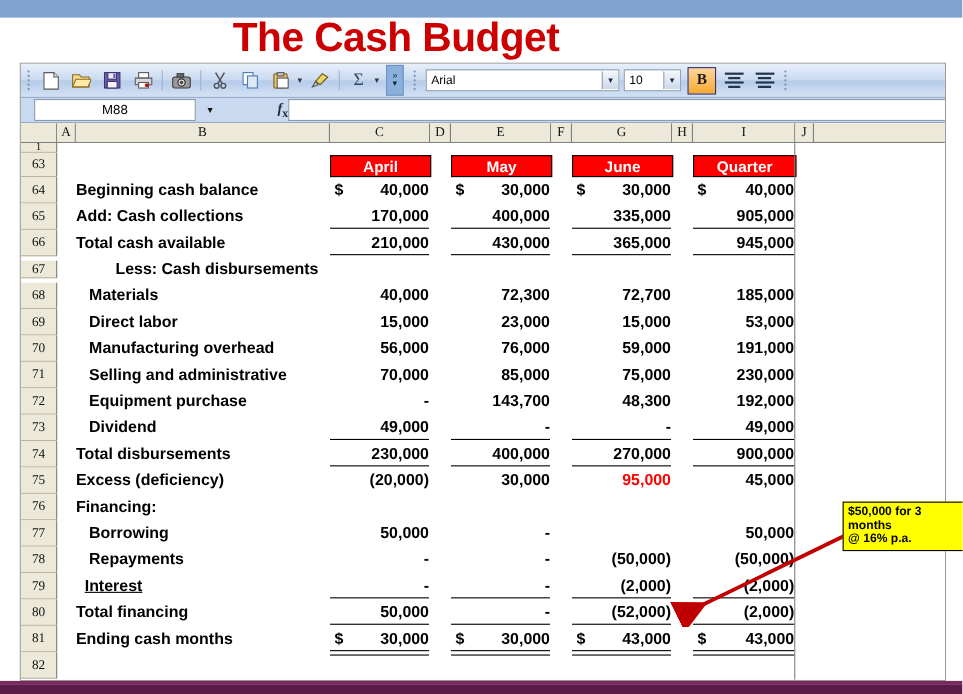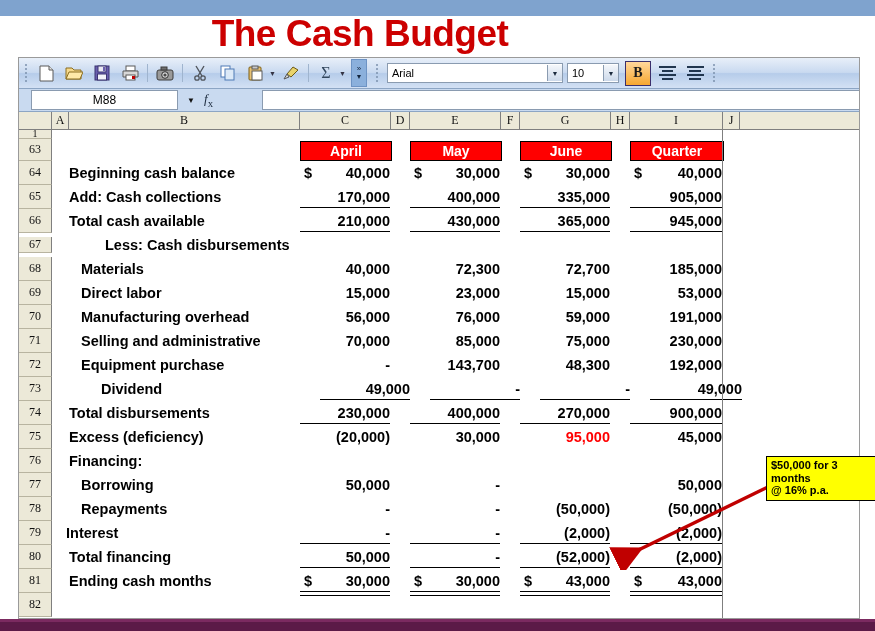--- a/index.html
+++ b/index.html
@@ -93,21 +93,21 @@
     border-bottom:1px solid #8CA5C4;
     display:flex;align-items:center;
   }
   .namebox{
     width:145px;height:18px;background:#fff;border:1px solid #8a9bb0;
     margin-left:12px;
     display:flex;align-items:center;justify-content:center;
     font-size:12px;color:#000;
   }
   .name-arrow{width:26px;text-align:center;font-size:8px;color:#111;}
-  .fx{width:58px;text-align:left;font-style:italic;font-family:"Liberation Serif",serif;font-size:13px;color:#1b2a3d;font-weight:normal;}
+  .fx{width:58px;text-align:right;font-style:italic;font-family:"Liberation Serif",serif;font-size:13px;color:#1b2a3d;font-weight:bold;}
   .finput{flex:1;height:18px;background:#fff;border:1px solid #8a9bb0;border-right:none;margin-right:0;}
 
   
   .grid{position:relative;background:#ffffff;height:506px;overflow:hidden;}
 
   .colhdr{display:flex;height:17px;background:#ECE9D8;border-bottom:1px solid #7f7f7f;}
   .colhdr .ch{
     border-right:1px solid #7f7f7f;
     font-size:12px;color:#111;
     display:flex;align-items:center;justify-content:center;
@@ -421,21 +421,21 @@
         <div class="row" style="height: 24px;">
           <div class="rowhdr">72</div>
           <div class="cells">
             <div class="c lbl" style="left: 29px; width: 230px;">Equipment purchase</div>
             <div class="c num" style="left: 248px; width: 90px;">-</div>
             <div class="c num" style="left: 358px; width: 90px;">143,700</div>
             <div class="c num" style="left: 468px; width: 90px;">48,300</div>
             <div class="c num" style="left: 578px; width: 92px;">192,000</div>
           </div>
         </div>
-        <div class="row" style="height: 24px; gap: 20px;">
+        <div class="row" style="height: 24px;">
           <div class="rowhdr">73</div>
           <div class="cells">
             <div class="c lbl" style="left: 29px; width: 230px;">Dividend</div>
             <div class="c num" style="left: 248px; width: 90px;">49,000</div>
             <div style="position: absolute; left: 248px; width: 90px; bottom: 0px; border-top: 1.5px solid rgb(0, 0, 0);"></div>
             <div class="c num" style="left: 358px; width: 90px;">-</div>
             <div style="position: absolute; left: 358px; width: 90px; bottom: 0px; border-top: 1.5px solid rgb(0, 0, 0);"></div>
             <div class="c num" style="left: 468px; width: 90px;">-</div>
             <div style="position: absolute; left: 468px; width: 90px; bottom: 0px; border-top: 1.5px solid rgb(0, 0, 0);"></div>
             <div class="c num" style="left: 578px; width: 92px;">49,000</div>
@@ -487,21 +487,21 @@
             <div class="c lbl" style="left: 29px; width: 230px;">Repayments</div>
             <div class="c num" style="left: 248px; width: 90px;">-</div>
             <div class="c num" style="left: 358px; width: 90px;">-</div>
             <div class="c num" style="left: 468px; width: 90px;">(50,000)</div>
             <div class="c num" style="left: 578px; width: 92px;">(50,000)</div>
           </div>
         </div>
         <div class="row" style="height: 24px;">
           <div class="rowhdr">79</div>
           <div class="cells">
-            <div class="c lbl" style="left: 14px; width: 230px;">Interest</div>
+            <div class="c lbl" style="left: 25px; width: 230px; text-decoration: underline;">Interest</div>
             <div class="c num" style="left: 248px; width: 90px;">-</div>
             <div style="position: absolute; left: 248px; width: 90px; bottom: 0px; border-top: 1.5px solid rgb(0, 0, 0);"></div>
             <div class="c num" style="left: 358px; width: 90px;">-</div>
             <div style="position: absolute; left: 358px; width: 90px; bottom: 0px; border-top: 1.5px solid rgb(0, 0, 0);"></div>
             <div class="c num" style="left: 468px; width: 90px;">(2,000)</div>
             <div style="position: absolute; left: 468px; width: 90px; bottom: 0px; border-top: 1.5px solid rgb(0, 0, 0);"></div>
             <div class="c num" style="left: 578px; width: 92px;">(2,000)</div>
             <div style="position: absolute; left: 578px; width: 92px; bottom: 0px; border-top: 1.5px solid rgb(0, 0, 0);"></div>
           </div>
         </div>

